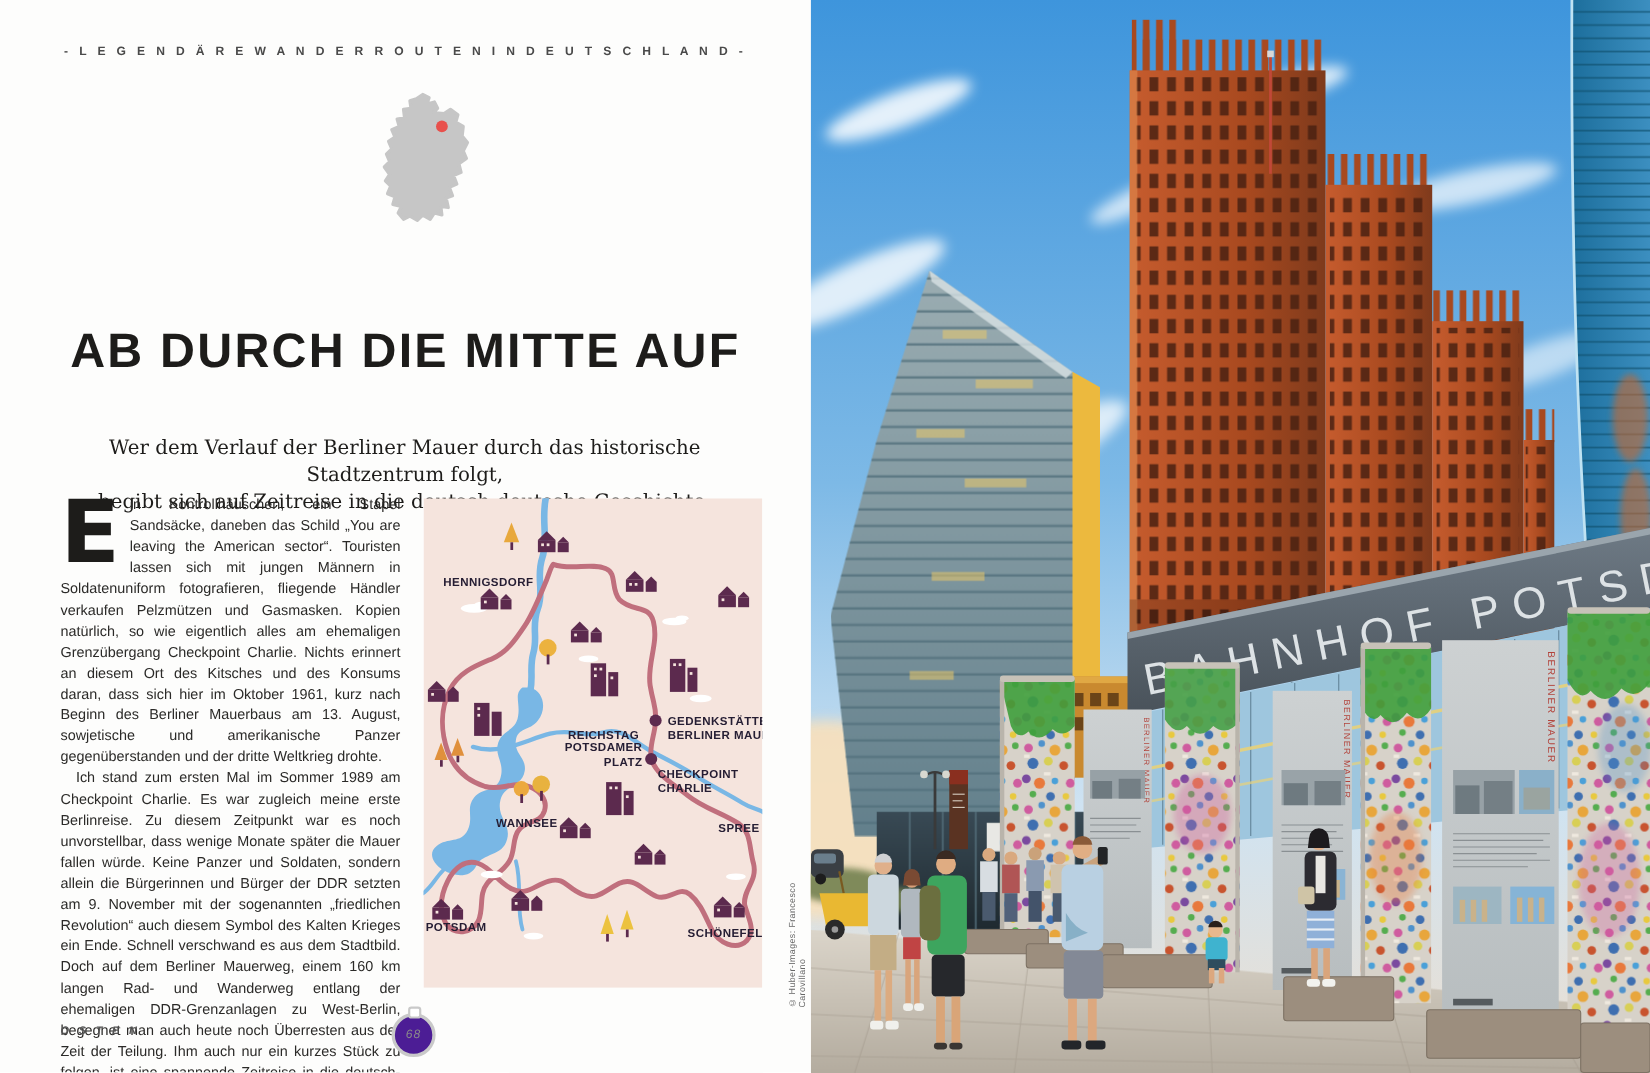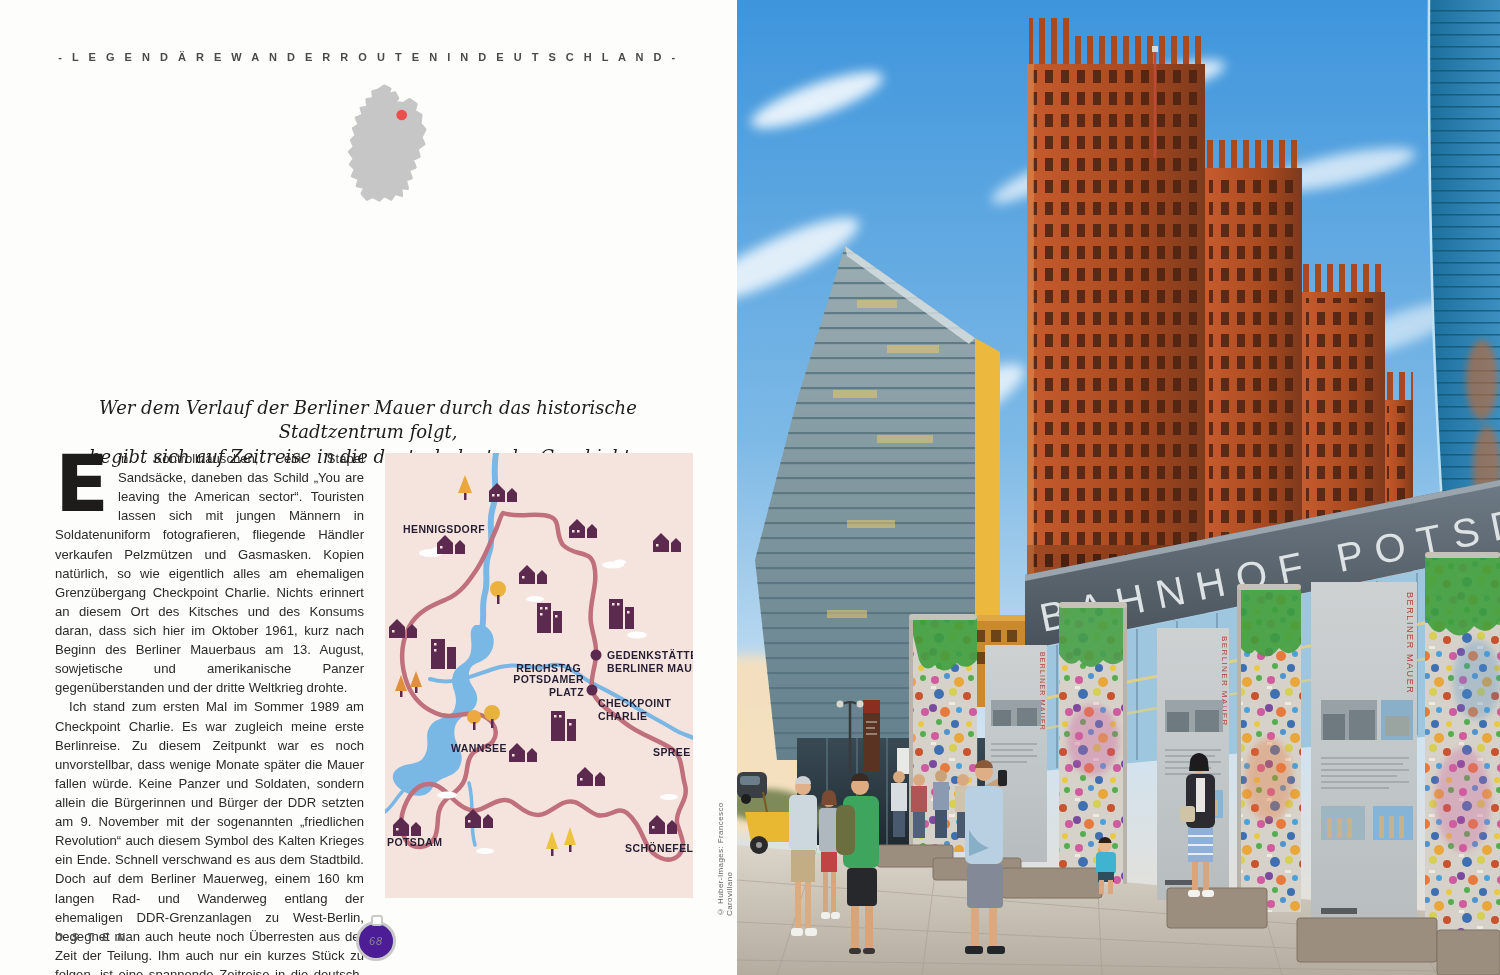--- a/index.html
+++ b/index.html
@@ -1,26 +1,26 @@
 <!DOCTYPE html>
 <html><head>
 <meta charset="utf-8">
 <style>
   html,body{margin:0;padding:0;background:#ffffff;}
   #spread{position:relative;width:1500px;height:975px;background:#fdfdfc;overflow:hidden;
           font-family:"Liberation Sans",sans-serif;color:#222;}
   
-  .series{position:absolute;left:0;top:51px;width:737px;text-align:center;
+  .series{position:absolute;left:0;top:41px;width:737px;text-align:center;
           font-size:11px;letter-spacing:3.5px;color:#4a4a4a;font-weight:bold;}
   #de-map{position:absolute;left:318px;top:82px;}
   .title{position:absolute;left:0;top:296px;width:737px;text-align:center;
          font-weight:bold;font-size:44px;line-height:1.08;letter-spacing:2px;color:#1d1c1a;
          font-family:"Liberation Sans",sans-serif;}
   .subtitle{position:absolute;left:48px;top:396px;width:640px;text-align:center;
-            font-family:"DejaVu Serif",serif;font-style:italic;font-size:18px;line-height:1.35;color:#1d1c1a;}
+            font-family:"DejaVu Serif",serif;font-size:18px;line-height:1.35;color:#1d1c1a;}
   .bodycol{position:absolute;left:55px;top:449px;width:309px;font-size:13.1px;line-height:1.46;
            text-align:justify;color:#2b2a28;}
   .bodycol p{margin:0;}
   .bodycol p + p{text-indent:14px;}
   .dropcap{float:left;font-size:79px;line-height:0.83;font-weight:bold;color:#1d1c1a;
            padding-right:9px;padding-top:3px;font-family:"DejaVu Sans",sans-serif;}
   #city-map{position:absolute;left:385px;top:453px;}
   .footer-section{position:absolute;left:55px;top:932px;font-size:10px;letter-spacing:3px;
                   color:#555;font-style:italic;font-weight:bold;}
   .page-badge{position:absolute;left:356px;top:921px;width:34px;height:34px;border:3px solid #c9c9c9;
@@ -39,20 +39,21 @@
 <div id="spread">
 
   <div class="series">-  L E G E N D Ä R E   W A N D E R R O U T E N   I N   D E U T S C H L A N D  -</div>
 
   <svg id="de-map" width="150" height="128" viewBox="0 0 110 132">
     <path d="M40,8 L46,4 L52,7 L50,13 L57,11 L60,17 L56,21 L66,22 L72,18 L79,23 L77,30 L84,34 L83,43 L88,49 L84,57 L87,64 L80,69 L82,77 L75,80 L78,88 L71,91 L74,99 L68,101 L70,110 L63,109 L64,117 L57,115 L53,121 L46,117 L41,122 L34,118 L28,121 L23,115 L26,109 L18,107 L20,100 L13,97 L16,90 L11,85 L15,79 L10,72 L15,67 L12,60 L17,55 L14,48 L20,44 L17,37 L24,34 L22,27 L29,26 L28,18 L35,17 L34,10 Z" fill="#c6c6c6" stroke="#c6c6c6" stroke-width="3" stroke-linejoin="round"></path>
     <circle cx="64" cy="34" r="5.5" fill="#e8504c"></circle>
   </svg>
 
   <div class="title">
+    <div>AB DURCH DIE MITTE AUF</div>
   </div>
   <div class="subtitle">
     <div>Wer dem Verlauf der Berliner Mauer durch das historische Stadtzentrum folgt,</div>
     <div>begibt sich auf Zeitreise in die deutsch-deutsche Geschichte.</div>
   </div>
 
   <div class="bodycol">
     <p><span class="dropcap">E</span><span>in Kontrollhäuschen, ein Stapel Sandsäcke, daneben das Schild „You are leaving the American sector“. Touristen lassen sich mit jungen Männern in Soldatenuniform fotografieren, fliegende Händler verkaufen Pelzmützen und Gasmasken. Kopien natürlich, so wie eigentlich alles am ehemaligen Grenzübergang Checkpoint Charlie. Nichts erinnert an diesem Ort des Kitsches und des Konsums daran, dass sich hier im Oktober 1961, kurz nach Beginn des Berliner Mauerbaus am 13. August, sowjetische und amerikanische Panzer gegenüberstanden und der dritte Weltkrieg drohte.</span></p>
     <p>Ich stand zum ersten Mal im Sommer 1989 am Checkpoint Charlie. Es war zugleich meine erste Berlinreise. Zu diesem Zeitpunkt war es noch unvorstellbar, dass wenige Monate später die Mauer fallen würde. Keine Panzer und Soldaten, sondern allein die Bürgerinnen und Bürger der DDR setzten am 9. November mit der sogenannten „friedlichen Revolution“ auch diesem Symbol des Kalten Krieges ein Ende. Schnell verschwand es aus dem Stadtbild. Doch auf dem Berliner Mauerweg, einem 160 km langen Rad- und Wanderweg entlang der ehemaligen DDR-Grenzanlagen zu West-Berlin, begegnet man auch heute noch Überresten aus der Zeit der Teilung. Ihm auch nur ein kurzes Stück zu folgen, ist eine spannende Zeitreise in die deutsch-deutsche Geschichte.</p>
 

